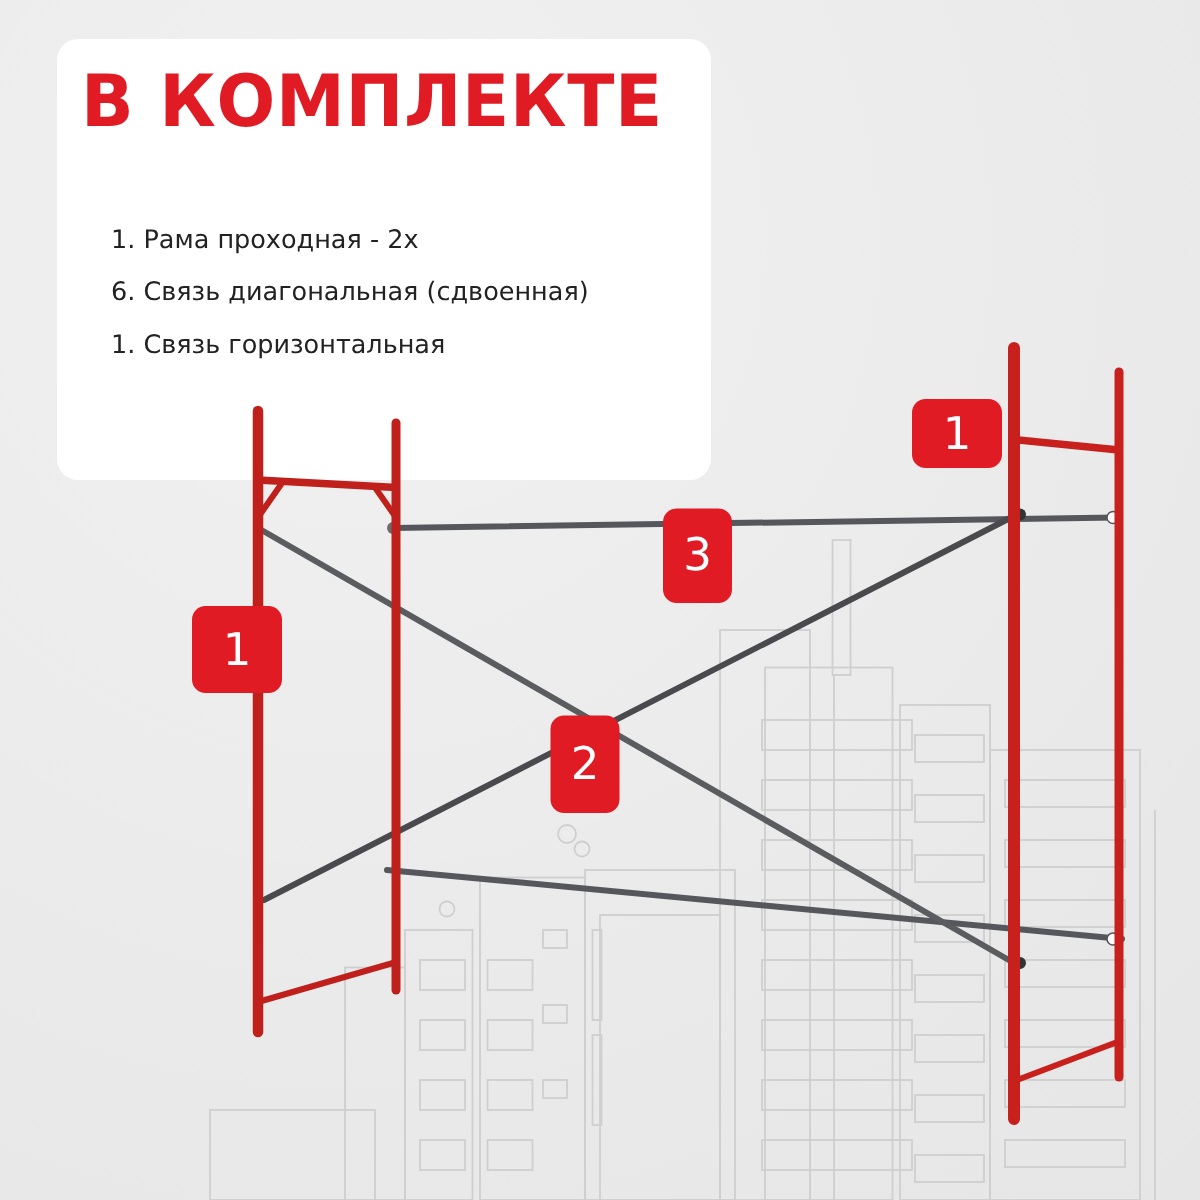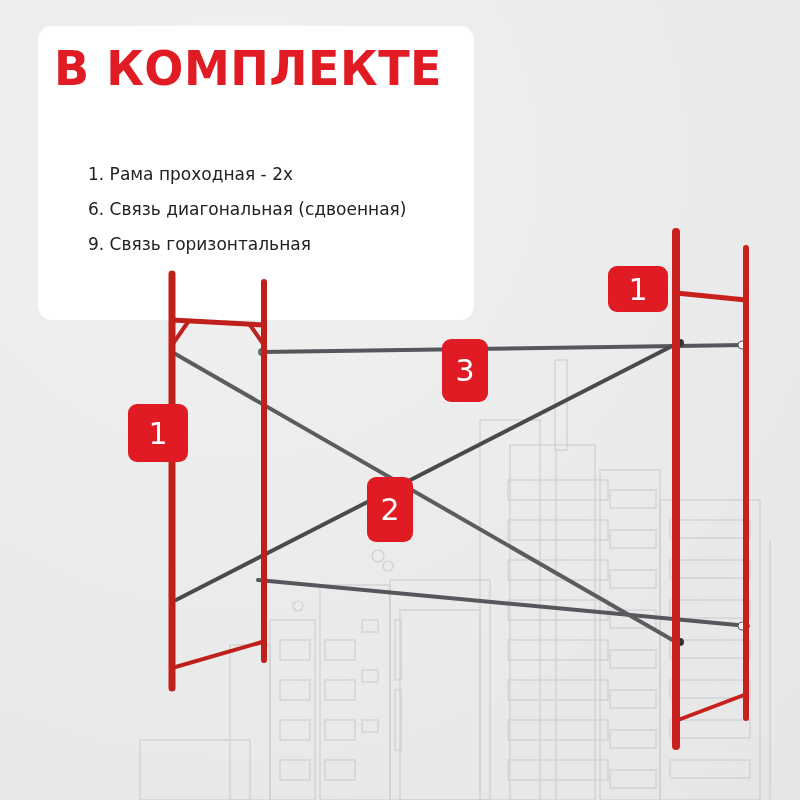--- a/index.html
+++ b/index.html
@@ -1,20 +1,20 @@
 <!DOCTYPE html>
 <html><head>
 <meta charset="utf-8">
 <style>
   html, body { margin: 0; padding: 0; }
   body { width: 800px; height: 800px; overflow: hidden; background: #eeeeee; position: relative; font-family: "DejaVu Sans", sans-serif; }
   .bg { position: absolute; inset: 0; background: radial-gradient(circle at 30% 20%, #f1f1f1, #e9e9e9 70%, #e6e6e6); }
   .card { position: absolute; left: 38px; top: 26px; width: 436px; height: 294px; background: #ffffff; border-radius: 14px; }
   .title { position: absolute; left: 54px; top: 44px; margin: 0; font-family: "DejaVu Sans", sans-serif; font-weight: bold; font-size: 48px; letter-spacing: 0.5px; color: #e01b24; line-height: 1; transform: scaleX(0.96); transform-origin: left; }
-  .list { position: absolute; left: 74px; top: 146px; margin: 14px; padding: 0; list-style: none; }
+  .list { position: absolute; left: 74px; top: 146px; margin: 0; padding: 0; list-style: none; }
   .list li { font-family: "DejaVu Sans", sans-serif; font-size: 17px; color: #222222; height: 35px; line-height: 28px; }
   svg.scene { position: absolute; left: 0; top: 0; }
   .badge { position: absolute; width: 60px; height: 58px; background: #e01b24; border-radius: 9px; color: #ffffff; font-family: "DejaVu Sans", sans-serif; font-size: 30px; display: flex; align-items: center; justify-content: center; }
 </style>
 </head>
 <body>
 
 <div class="bg"></div>
 
 <svg class="scene" width="800" height="800">
@@ -83,21 +83,21 @@
     </g>
     <line x1="770" y1="540" x2="770" y2="800"></line>
   </g>
 </svg>
 
 <div class="card"></div>
 <h1 class="title">В КОМПЛЕКТЕ</h1>
 <ul class="list">
   <li>1. Рама проходная - 2х</li>
   <li>6. Связь диагональная (сдвоенная)</li>
-  <li>9. Связь горизонтальная</li>
+  <li>1. Связь горизонтальная</li>
 </ul>
 
 <svg class="scene" width="800" height="800">
 
   <g stroke-linecap="round">
 
     <line x1="262" y1="352" x2="745" y2="345" stroke="#55575c" stroke-width="4"></line>
 
     <line x1="258" y1="580" x2="748" y2="626" stroke="#55575c" stroke-width="4"></line>
 

